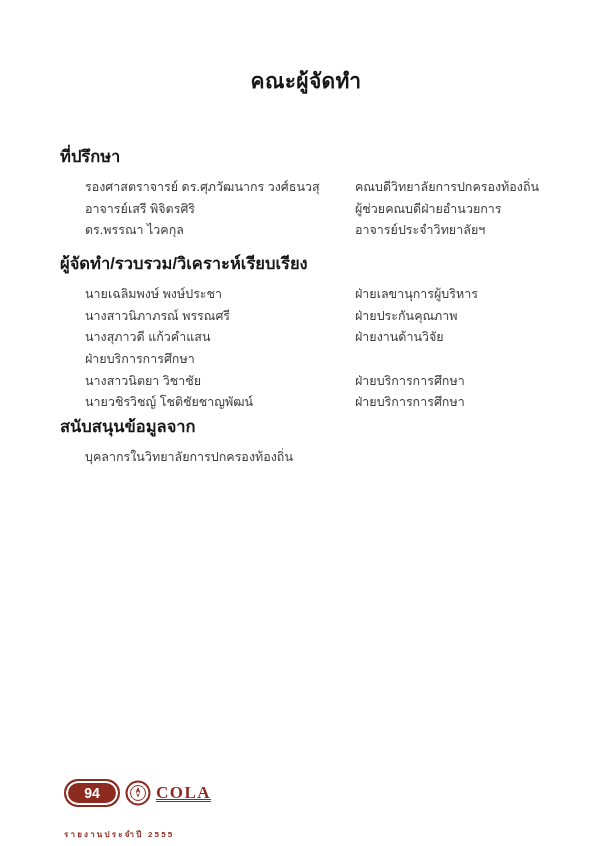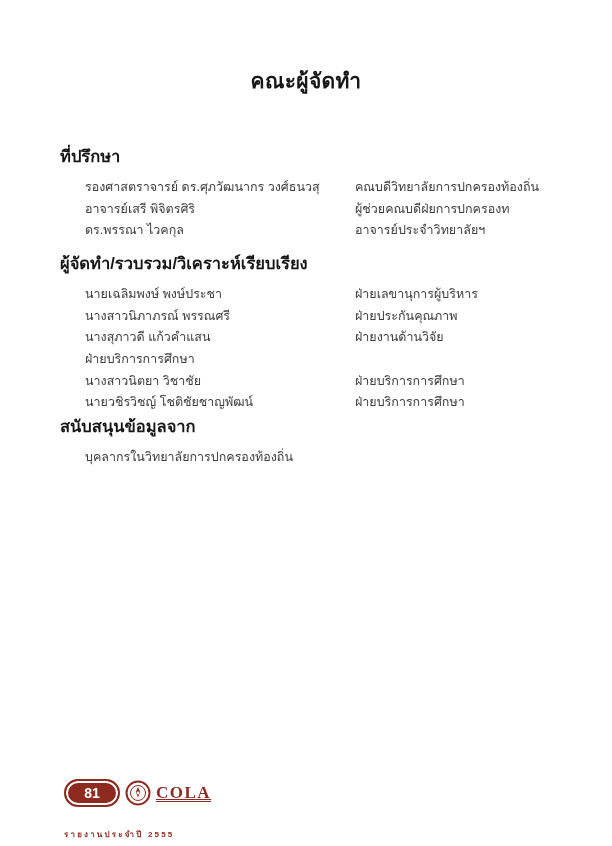--- a/index.html
+++ b/index.html
@@ -79,21 +79,21 @@
   <h1 class="doc-title">คณะผู้จัดทำ</h1>
 
   <div class="section" id="section-advisors">
     <h2 class="section-header">ที่ปรึกษา</h2>
     <div class="credit-row">
       <span class="name">รองศาสตราจารย์ ดร.ศุภวัฒนากร วงศ์ธนวสุ</span>
       <span class="role">คณบดีวิทยาลัยการปกครองท้องถิ่น</span>
     </div>
     <div class="credit-row">
       <span class="name">อาจารย์เสรี พิจิตรศิริ</span>
-      <span class="role">ผู้ช่วยคณบดีฝ่ยการปกครองท</span>
+      <span class="role">ผู้ช่วยคณบดีฝ่ายอำนวยการ</span>
     </div>
     <div class="credit-row">
       <span class="name">ดร.พรรณา ไวคกุล</span>
       <span class="role">อาจารย์ประจำวิทยาลัยฯ</span>
     </div>
   </div>
 
   <div class="section" id="section-makers">
     <h2 class="section-header">ผู้จัดทำ/รวบรวม/วิเคราะห์เรียบเรียง</h2>
     <div class="credit-row">
@@ -124,21 +124,21 @@
   <div class="section" id="section-support">
     <h2 class="section-header">สนับสนุนข้อมูลจาก</h2>
     <div class="credit-row">
       <span class="name">บุคลากรในวิทยาลัยการปกครองท้องถิ่น</span>
       <span class="role"></span>
     </div>
   </div>
 
   <div class="footer">
     <div class="footer-logo-row">
-      <div class="page-badge">81</div>
+      <div class="page-badge">94</div>
       <div class="seal">
         <svg width="26" height="26" viewBox="0 0 26 26" aria-hidden="true">
           <circle cx="13" cy="13" r="11.5" fill="none" stroke="#8e2b21" stroke-width="2"></circle>
           <circle cx="13" cy="13" r="7.5" fill="none" stroke="#8e2b21" stroke-width="1"></circle>
           <path d="M13 7 L15.2 12 L13 17.5 L10.8 12 Z" fill="#8e2b21"></path>
           <circle cx="13" cy="13" r="1.4" fill="#ffffff"></circle>
         </svg>
       </div>
       <div class="cola-logo">COLA</div>
     </div>

